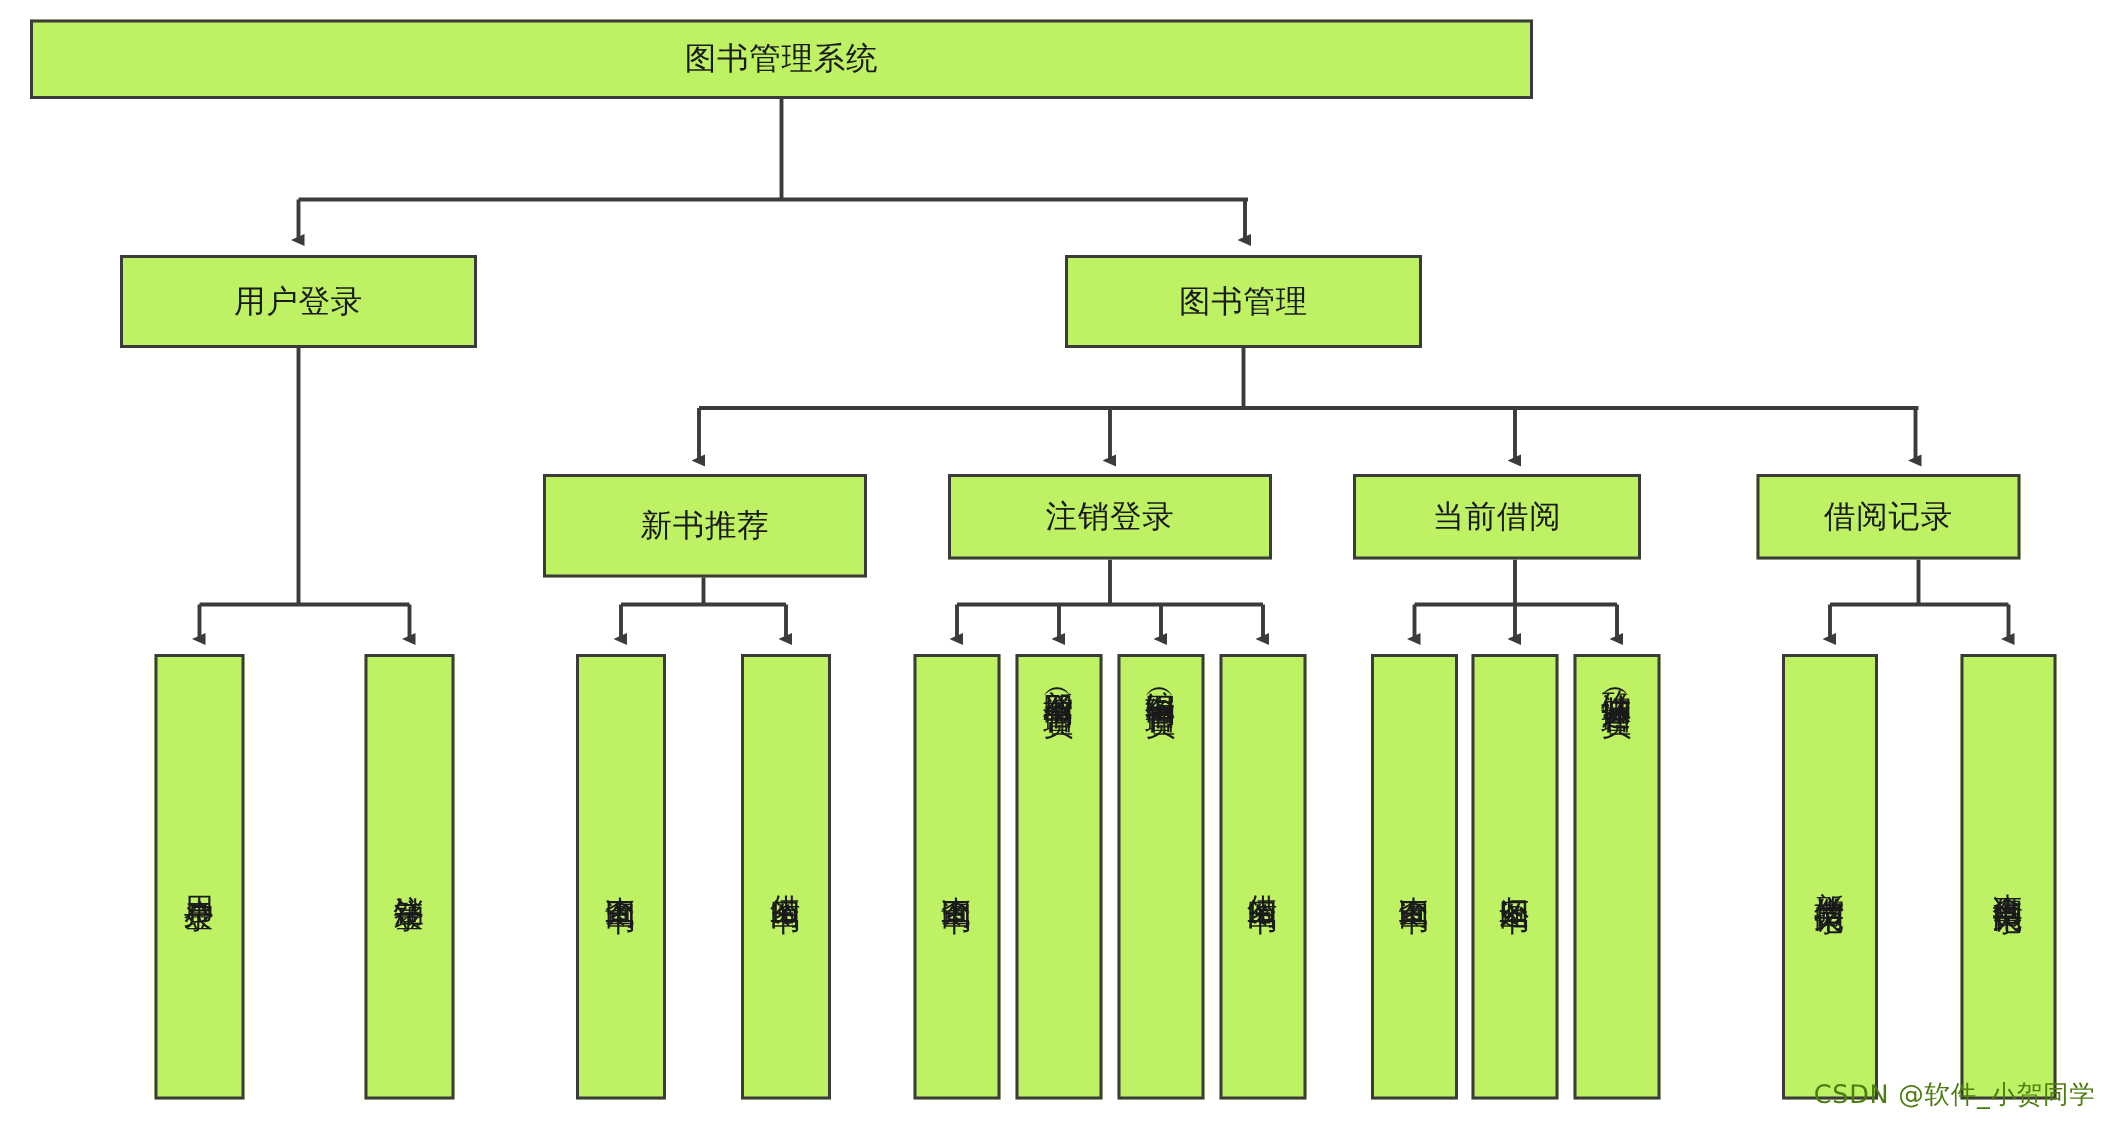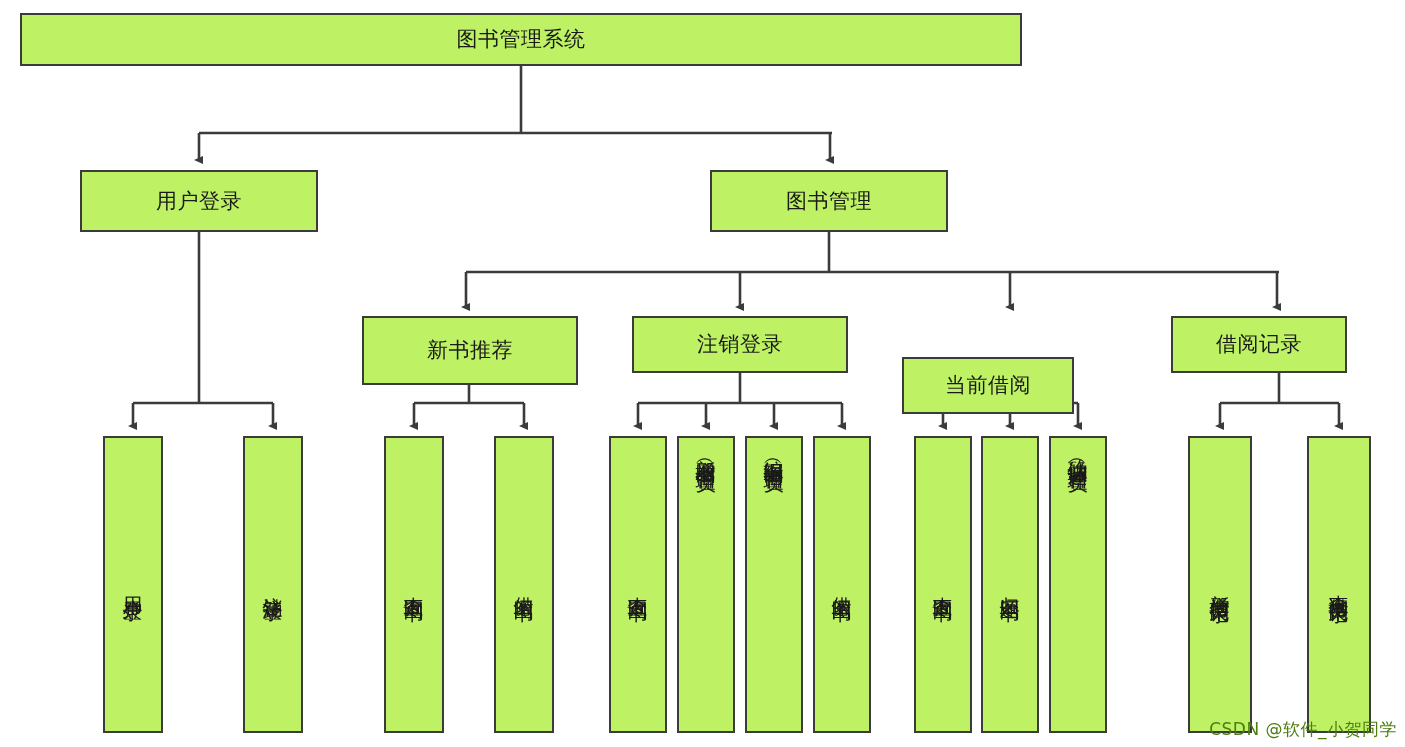--- a/index.html
+++ b/index.html
@@ -132,21 +132,21 @@
   <div class="node h" style="left:710px; top:170px; width:238px; height:62px;">
     <span>图书管理</span>
   </div>
 
   <div class="node h" style="left:362px; top:316px; width:216px; height:69px;">
     <span>新书推荐</span>
   </div>
   <div class="node h" style="left:632px; top:316px; width:216px; height:57px;">
     <span>注销登录</span>
   </div>
-  <div class="node h" style="left:902px; top:316px; width:172px; height:57px;margin-top:41px;">
+  <div class="node h" style="left:902px; top:316px; width:192px; height:57px;">
     <span>当前借阅</span>
   </div>
   <div class="node h" style="left:1171px; top:316px; width:176px; height:57px;">
     <span>借阅记录</span>
   </div>
 
   <div class="node v" style="left:103px; top:436px; width:60px; height:297px;">
     <span class="vtext mid">用户登录</span>
   </div>
   <div class="node v" style="left:243px; top:436px; width:60px; height:297px;">

